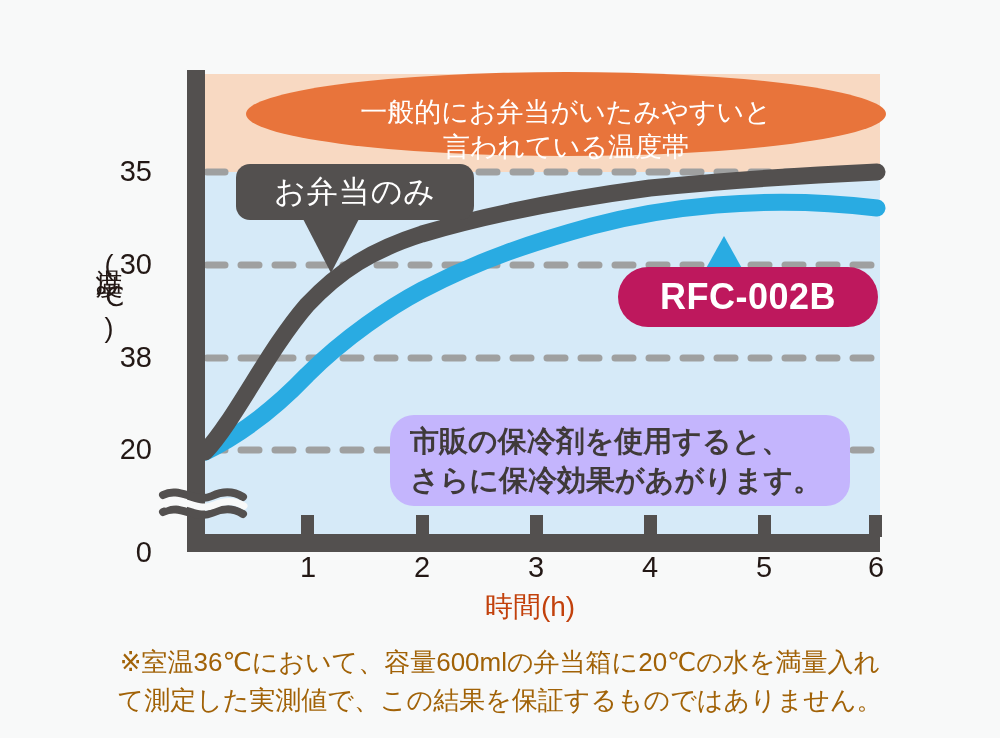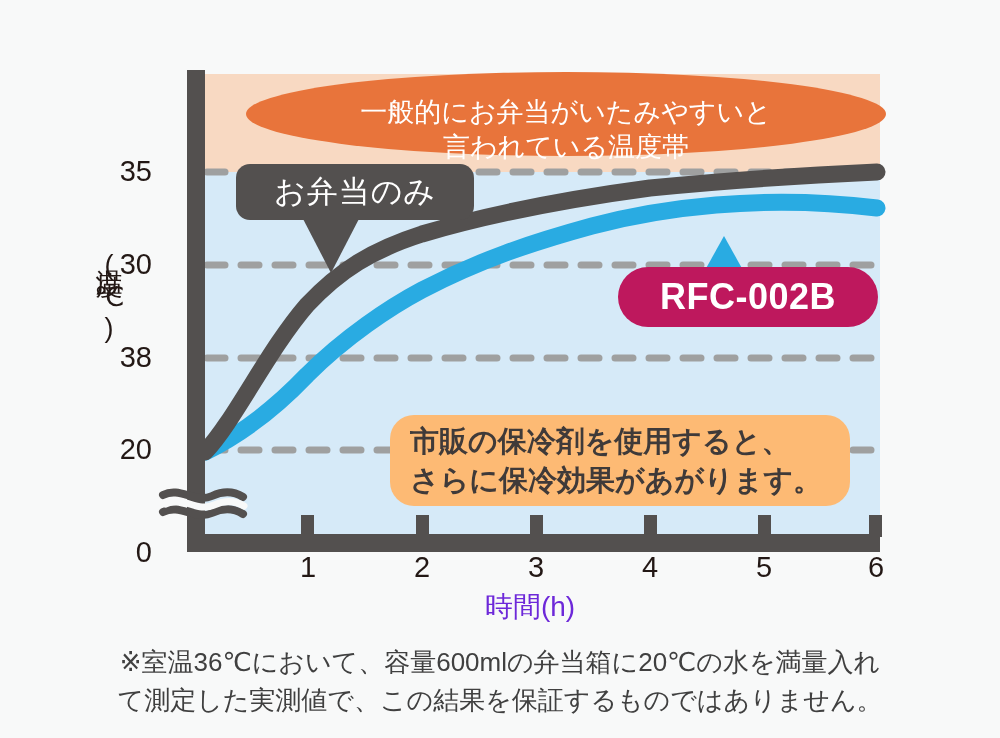--- a/index.html
+++ b/index.html
@@ -51,21 +51,21 @@
   }
   .axis-xlabel {
     position: absolute;
     left: 0;
     top: 588px;
     width: 1000px;
     text-align: center;
     padding-left: 60px;
     box-sizing: border-box;
     font-size: 28px;
-    color: #6d28d9;
+    color: #c2410c;
   }
   .ytick {
     position: absolute;
     width: 64px;
     text-align: right;
     font-size: 29px;
     color: #231815;
   }
   .xtick {
     position: absolute;
@@ -123,39 +123,39 @@
     font-weight: 400;
     text-align: center;
   }
   .info-box {
     position: absolute;
     left: 390px;
     top: 415px;
     width: 460px;
     height: 91px;
     border-radius: 24px;
-    background: #fdba74;
+    background: #c4b5fd;
     display: flex;
     flex-direction: column;
     align-items: flex-start;
     justify-content: center;
     padding-left: 20px;
     box-sizing: border-box;
     color: #3f3a39;
     font-size: 29px;
     font-weight: 700;
     line-height: 1.32;
   }
   .footnote {
     position: absolute;
     left: 0;
     top: 644px;
     width: 1000px;
     text-align: center;
-    color: #404040;
+    color: #a16207;
     font-size: 26px;
     line-height: 1.45;
   }
   .fn-line { display: block; }
 </style>
 </head>
 <body>
 
 <div id="root">
 

